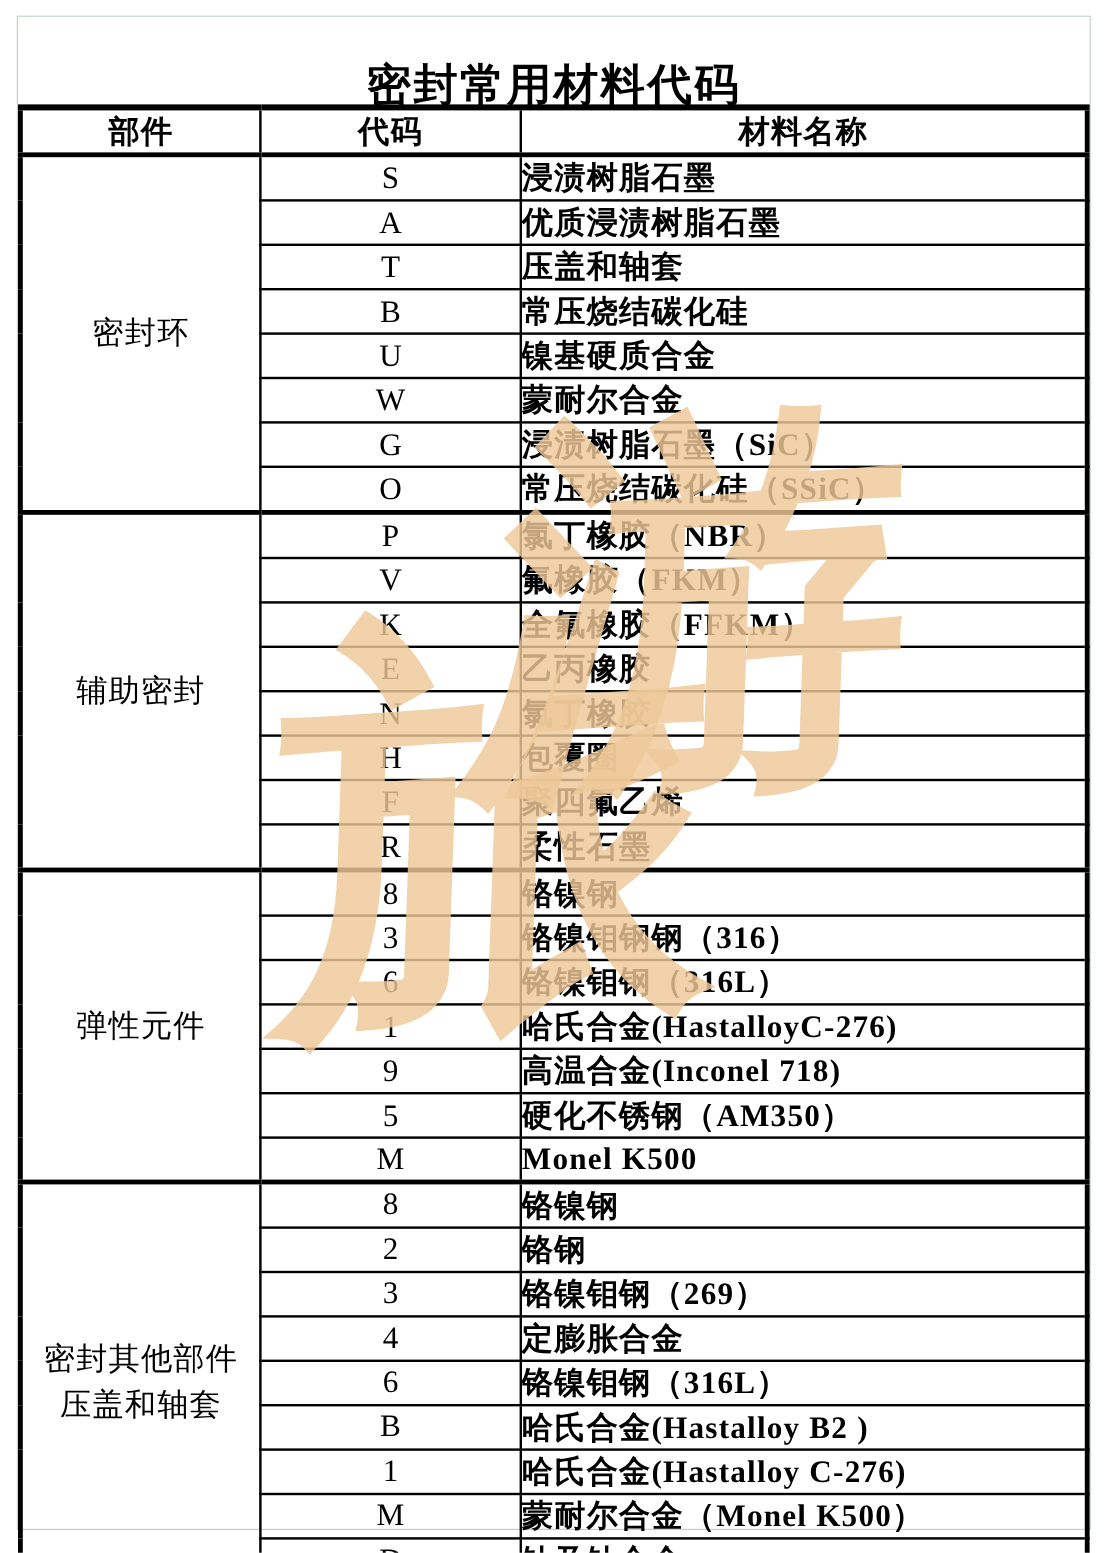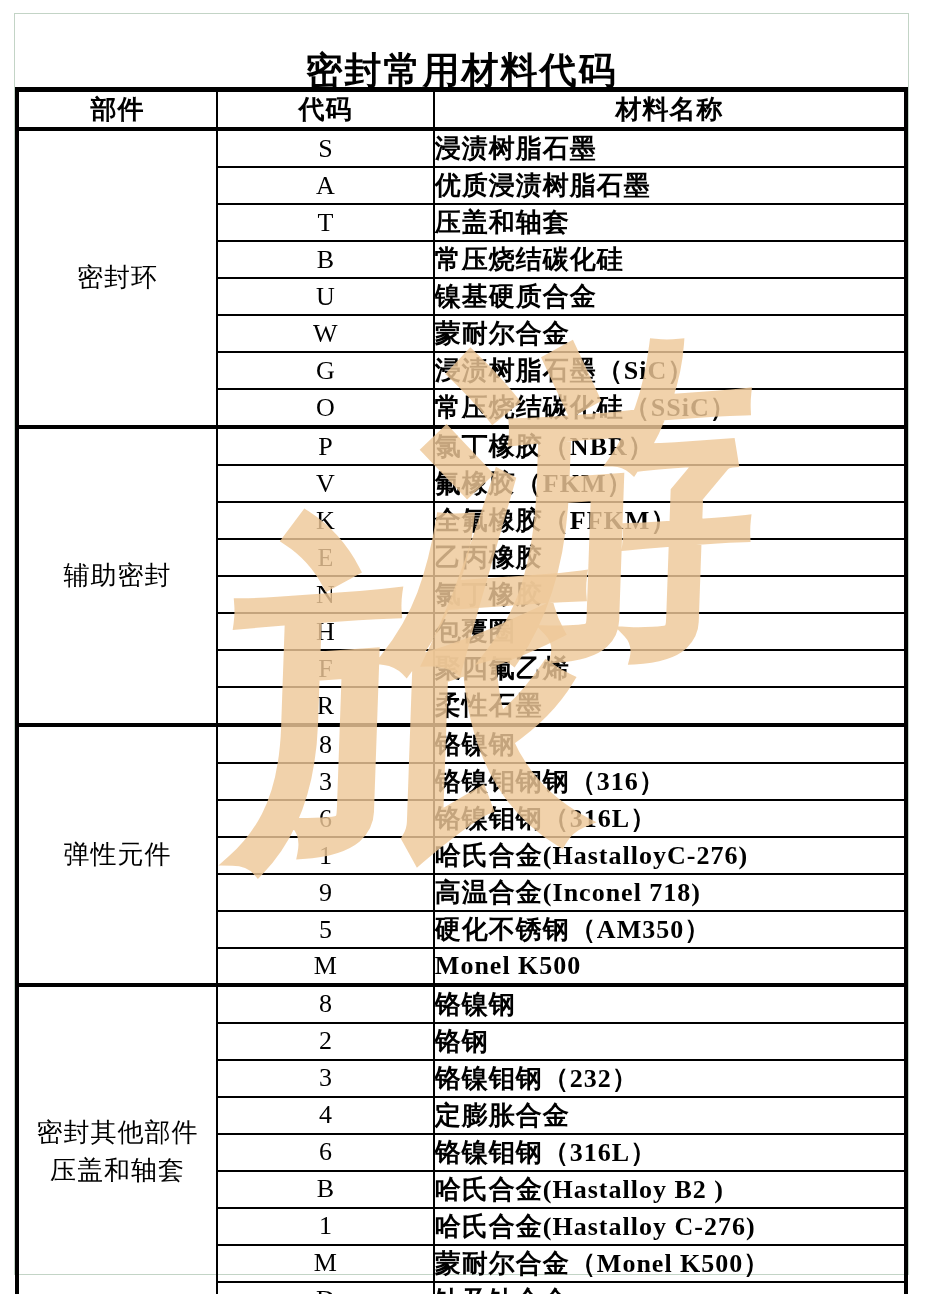--- a/index.html
+++ b/index.html
@@ -176,21 +176,21 @@
 压盖和轴套</td>
           <td class="code-cell">8</td>
           <td class="mat-cell">铬镍钢</td>
         </tr>
         <tr>
           <td class="code-cell">2</td>
           <td class="mat-cell">铬钢</td>
         </tr>
         <tr>
           <td class="code-cell">3</td>
-          <td class="mat-cell">铬镍钼钢（232）</td>
+          <td class="mat-cell">铬镍钼钢（269）</td>
         </tr>
         <tr>
           <td class="code-cell">4</td>
           <td class="mat-cell">定膨胀合金</td>
         </tr>
         <tr>
           <td class="code-cell">6</td>
           <td class="mat-cell">铬镍钼钢（316L）</td>
         </tr>
         <tr>

